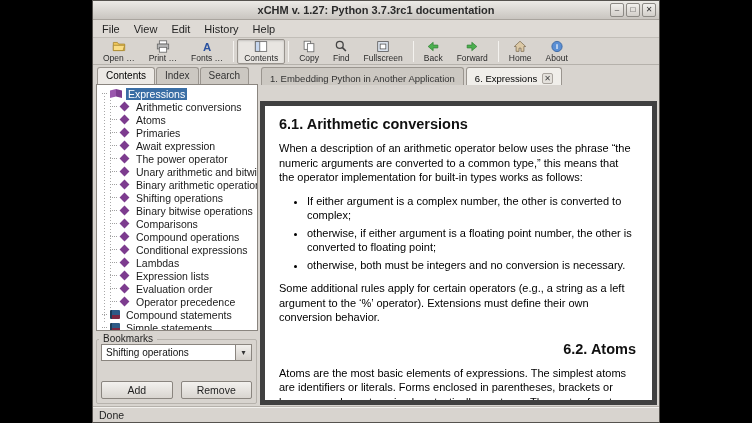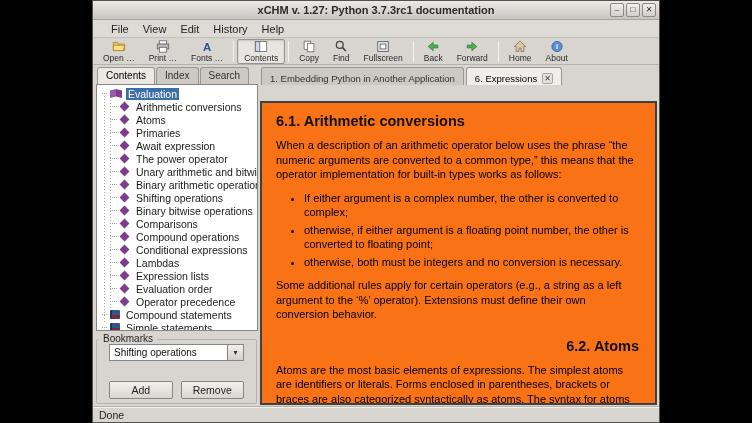--- a/index.html
+++ b/index.html
@@ -11,21 +11,21 @@
   
   .titlebar { height:19px; background:linear-gradient(#eceae6,#c9c5c0);
     border-bottom:1px solid #a9a49e; display:flex; align-items:center; position:relative; }
   .title-text { flex:1; text-align:center; font-size:11px; font-weight:bold; color:#2b2b2b; }
   .win-controls { position:absolute; right:3px; top:2px; display:flex; gap:2px; }
   .win-btn { width:14px; height:14px; border:1px solid #8d8a85; background:linear-gradient(#f2f0ed,#d3cfca);
     font-size:8px; line-height:12px; text-align:center; color:#333; border-radius:2px; }
 
   
   .menubar { height:18px; display:flex; align-items:center; background:#dedad5;
-    border-bottom:1px solid #c2beb8; padding-left:11px; }
+    border-bottom:1px solid #c2beb8; padding-left:2px; }
   .menu-item { font-size:11px; color:#1f1f1f; padding:1px 7px; }
 
   
   .toolbar { height:27px; display:flex; align-items:center; background:#d8d4cf;
     border-bottom:1px solid #b5b1ab; padding:0 3px; }
   .tbtn { display:flex; flex-direction:column; align-items:center; justify-content:center;
     padding:1px 6px 0; height:25px; border:1px solid transparent; border-radius:2px; }
   .tbtn .tlbl { font-size:8.5px; color:#2a2a2a; margin-top:0; white-space:nowrap; }
   .tbtn.pressed { border:1px solid #98938d; background:#e8e5e1; box-shadow:inset 0 1px 2px rgba(0,0,0,.15); }
   .tsep { width:1px; height:21px; background:#b3afa9; border-right:1px solid #f4f2ef; margin:0 3px; }
@@ -55,41 +55,41 @@
   .sel .tlabel { background:#3a6ea5; color:#fff; }
   .ic { flex:none; margin-right:4px; }
   .ic.d { width:7px; height:7px; background:#7d3c8f; transform:rotate(45deg); margin:0 6px 0 2px; }
   .ic.ob { width:12px; height:9px; background:linear-gradient(90deg,#9a57ad 0 50%,#7d3c8f 50%);
     clip-path:polygon(0 18%,50% 0,100% 18%,100% 100%,50% 82%,0 100%); margin-left:1px; }
   .ic.bk { width:10px; height:9px; background:linear-gradient(180deg,#2d5a86 0 55%,#7b2742 55%);
     border-left:2px solid #1c3b58; border-radius:1px; margin-left:1px; }
 
   
   .bookmarks { border:1px solid #b7b3ad; border-radius:2px; margin:8px 1px 1px 0;
-    padding:4px 12px 4px; position:relative; }
+    padding:4px 4px 4px; position:relative; }
   .bm-title { position:absolute; top:-7px; left:2px; background:#d8d4cf; padding:0 4px;
     font-size:10px; color:#1f1f1f; }
   .combo { display:flex; height:17px; border:1px solid #8a857f; background:#fff; }
   .combo-text { flex:1; font-size:10px; padding:2px 0 0 4px; color:#111; white-space:nowrap; overflow:hidden; }
   .combo-btn { width:16px; background:linear-gradient(#f2f0ed,#d4d0cb); border-left:1px solid #8a857f;
     font-size:8px; text-align:center; line-height:15px; color:#333; }
   .bm-buttons { display:flex; gap:8px; margin-top:20px; }
   .bm-buttons .btn { flex:1; height:18px; font-size:10.5px; border:1px solid #8a857f; border-radius:2px;
     background:linear-gradient(#f3f1ee,#d9d5d0); text-align:center; line-height:16px; color:#1f1f1f; }
 
   
   .contentpane { flex:1; display:flex; flex-direction:column; min-width:0; padding:2px 2px 2px 1px;gap:16px; }
   .ctabs { display:flex; height:18px; margin-left:1px; }
   .ctab { font-size:9.5px; padding:3px 8px 0; border:1px solid #9a958f; border-bottom:none;
     background:#ccc8c2; border-radius:3px 3px 0 0; margin-right:2px; color:#333; white-space:nowrap;
     display:flex; align-items:center; gap:5px; }
   .ctab.active { background:#f0eeea; color:#000; position:relative; z-index:2; }
   .ctab-close { font-size:8px; color:#444; border:1px solid #a9a49e; background:#e4e1dc;
     width:11px; height:11px; line-height:9px; text-align:center; border-radius:2px; }
-  .page { flex:1; background:#f97316; border:2px solid #404040; overflow:hidden;
+  .page { flex:1; background:#ffffff; border:5px solid #404040; overflow:hidden;
     padding:10px 16px 0 14px; color:#000; }
   .page h1 { font-size:14.5px; font-weight:bold; color:#111; margin-bottom:9px; }
   .page h2 { font-size:14.5px; font-weight:bold; color:#111; margin:16px 0 9px;text-align:right; }
   .page p { font-size:11px; line-height:14.5px; margin-bottom:9px; }
   .page ul { margin:0 0 9px 28px; }
   .page li { font-size:11px; line-height:14.5px; margin-bottom:3px; }
 
   
   .statusbar { height:15px; border-top:1px solid #f2f0ed; box-shadow:0 -1px 0 #b5b1ab;
     display:flex; align-items:center; padding-left:6px; font-size:10.5px; color:#1f1f1f; }
@@ -224,21 +224,21 @@
     <div class="sidebar">
       <div class="side-tabs">
         <span class="stab active">Contents</span>
         <span class="stab">Index</span>
         <span class="stab">Search</span>
       </div>
 
       <div class="treebox">
         <div class="trow lvl0 sel">
             <span class="ic ob"></span>
-            <span class="tlabel">Evaluation</span>
+            <span class="tlabel">Expressions</span>
           </div>
         <div class="kids">
           <div class="trow lvl1">
               <span class="ic d"></span>
               <span class="tlabel">Arithmetic conversions</span>
             </div>
           <div class="trow lvl1">
               <span class="ic d"></span>
               <span class="tlabel">Atoms</span>
             </div>

